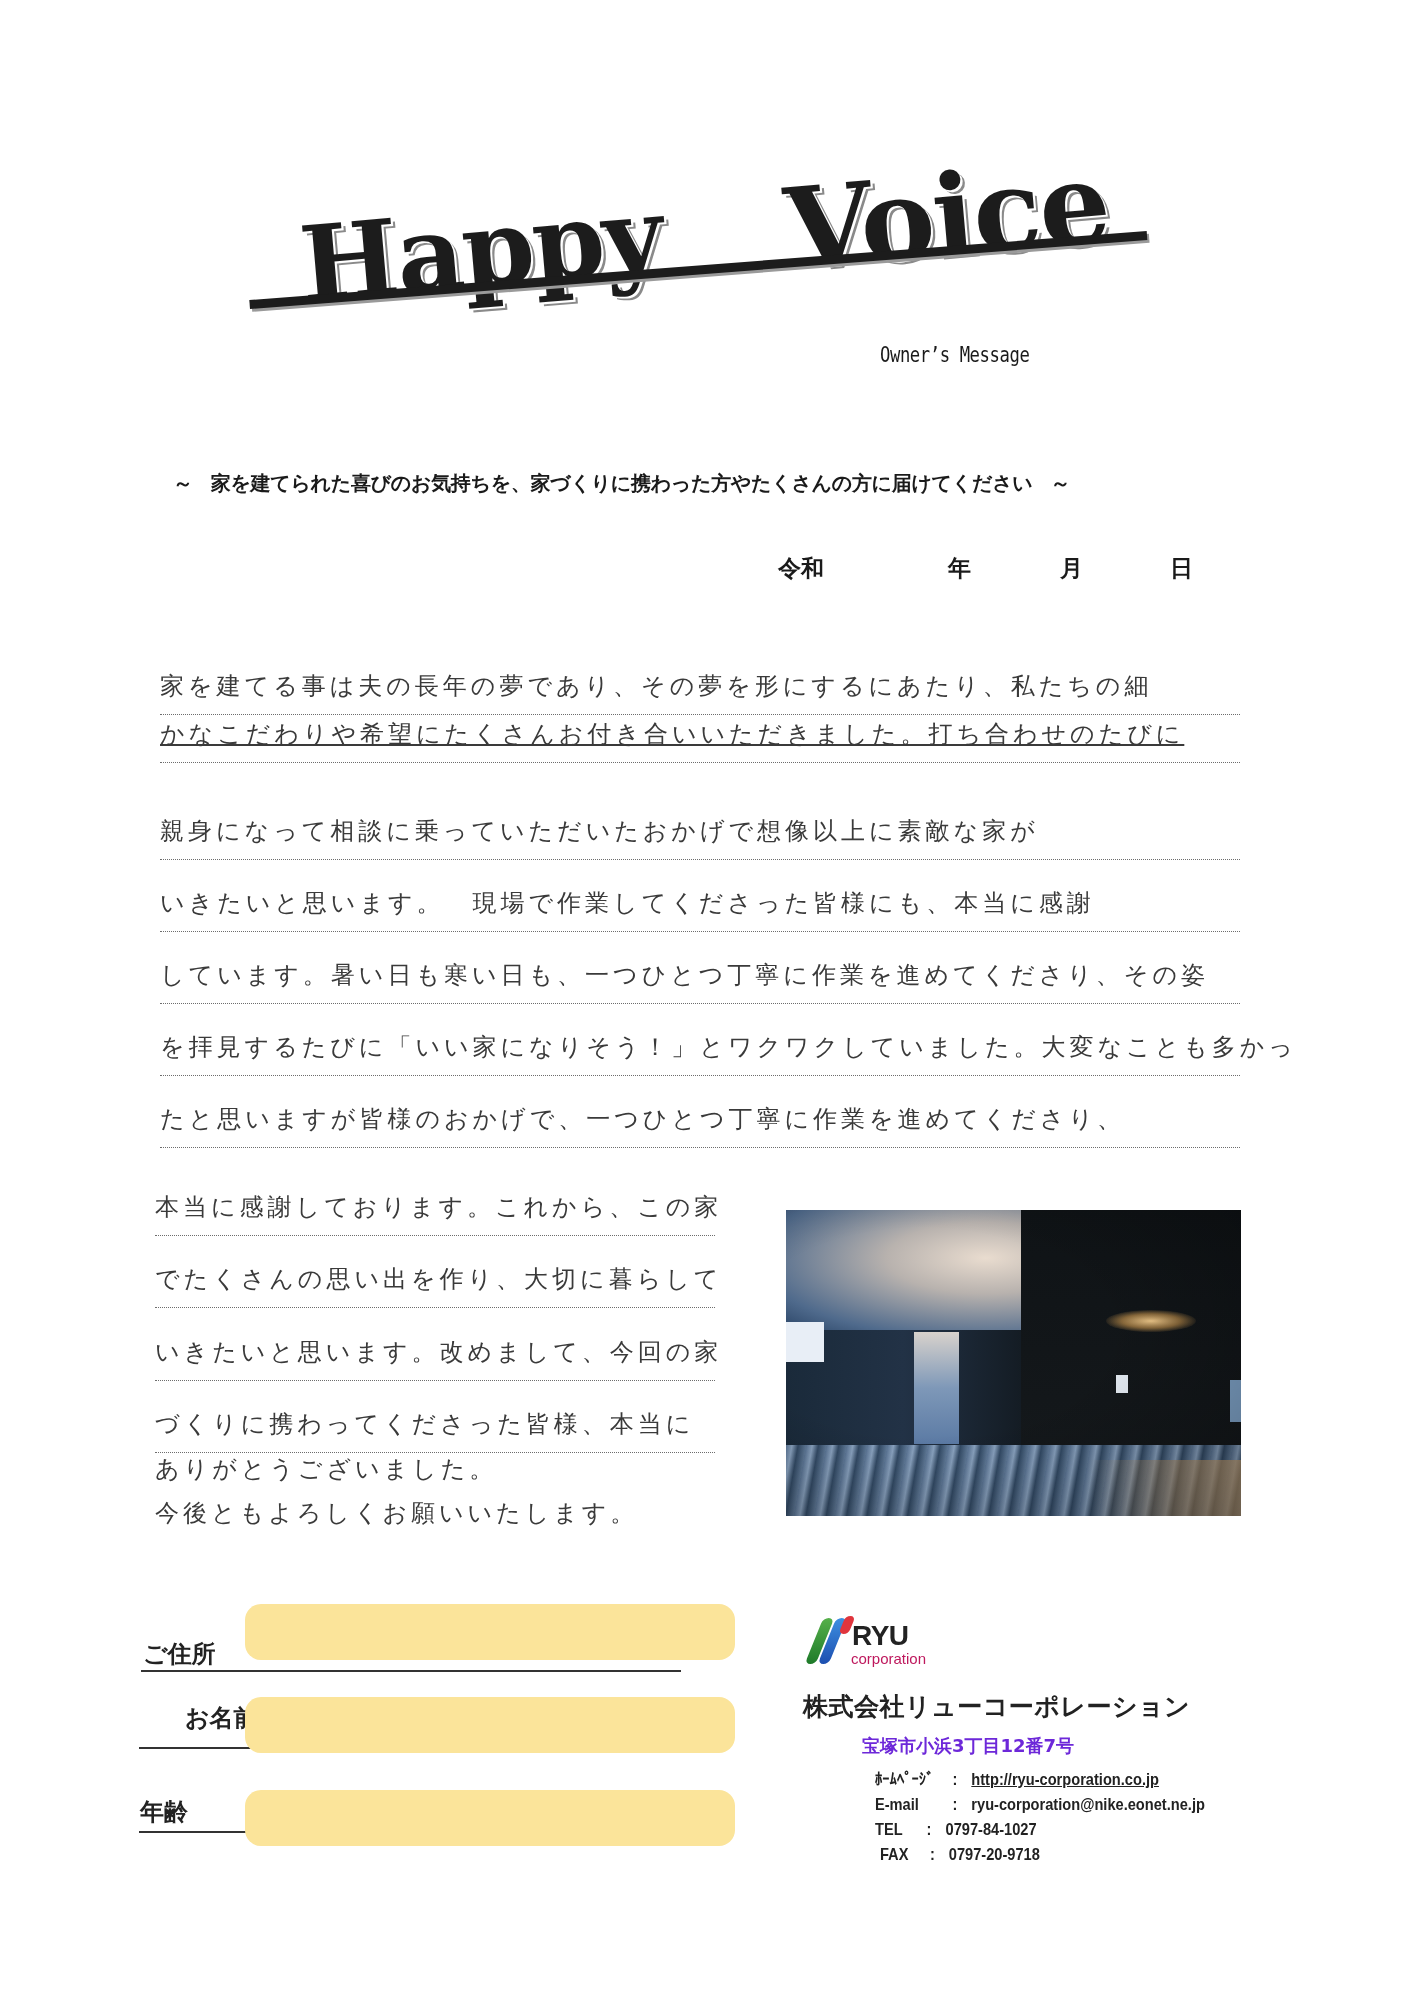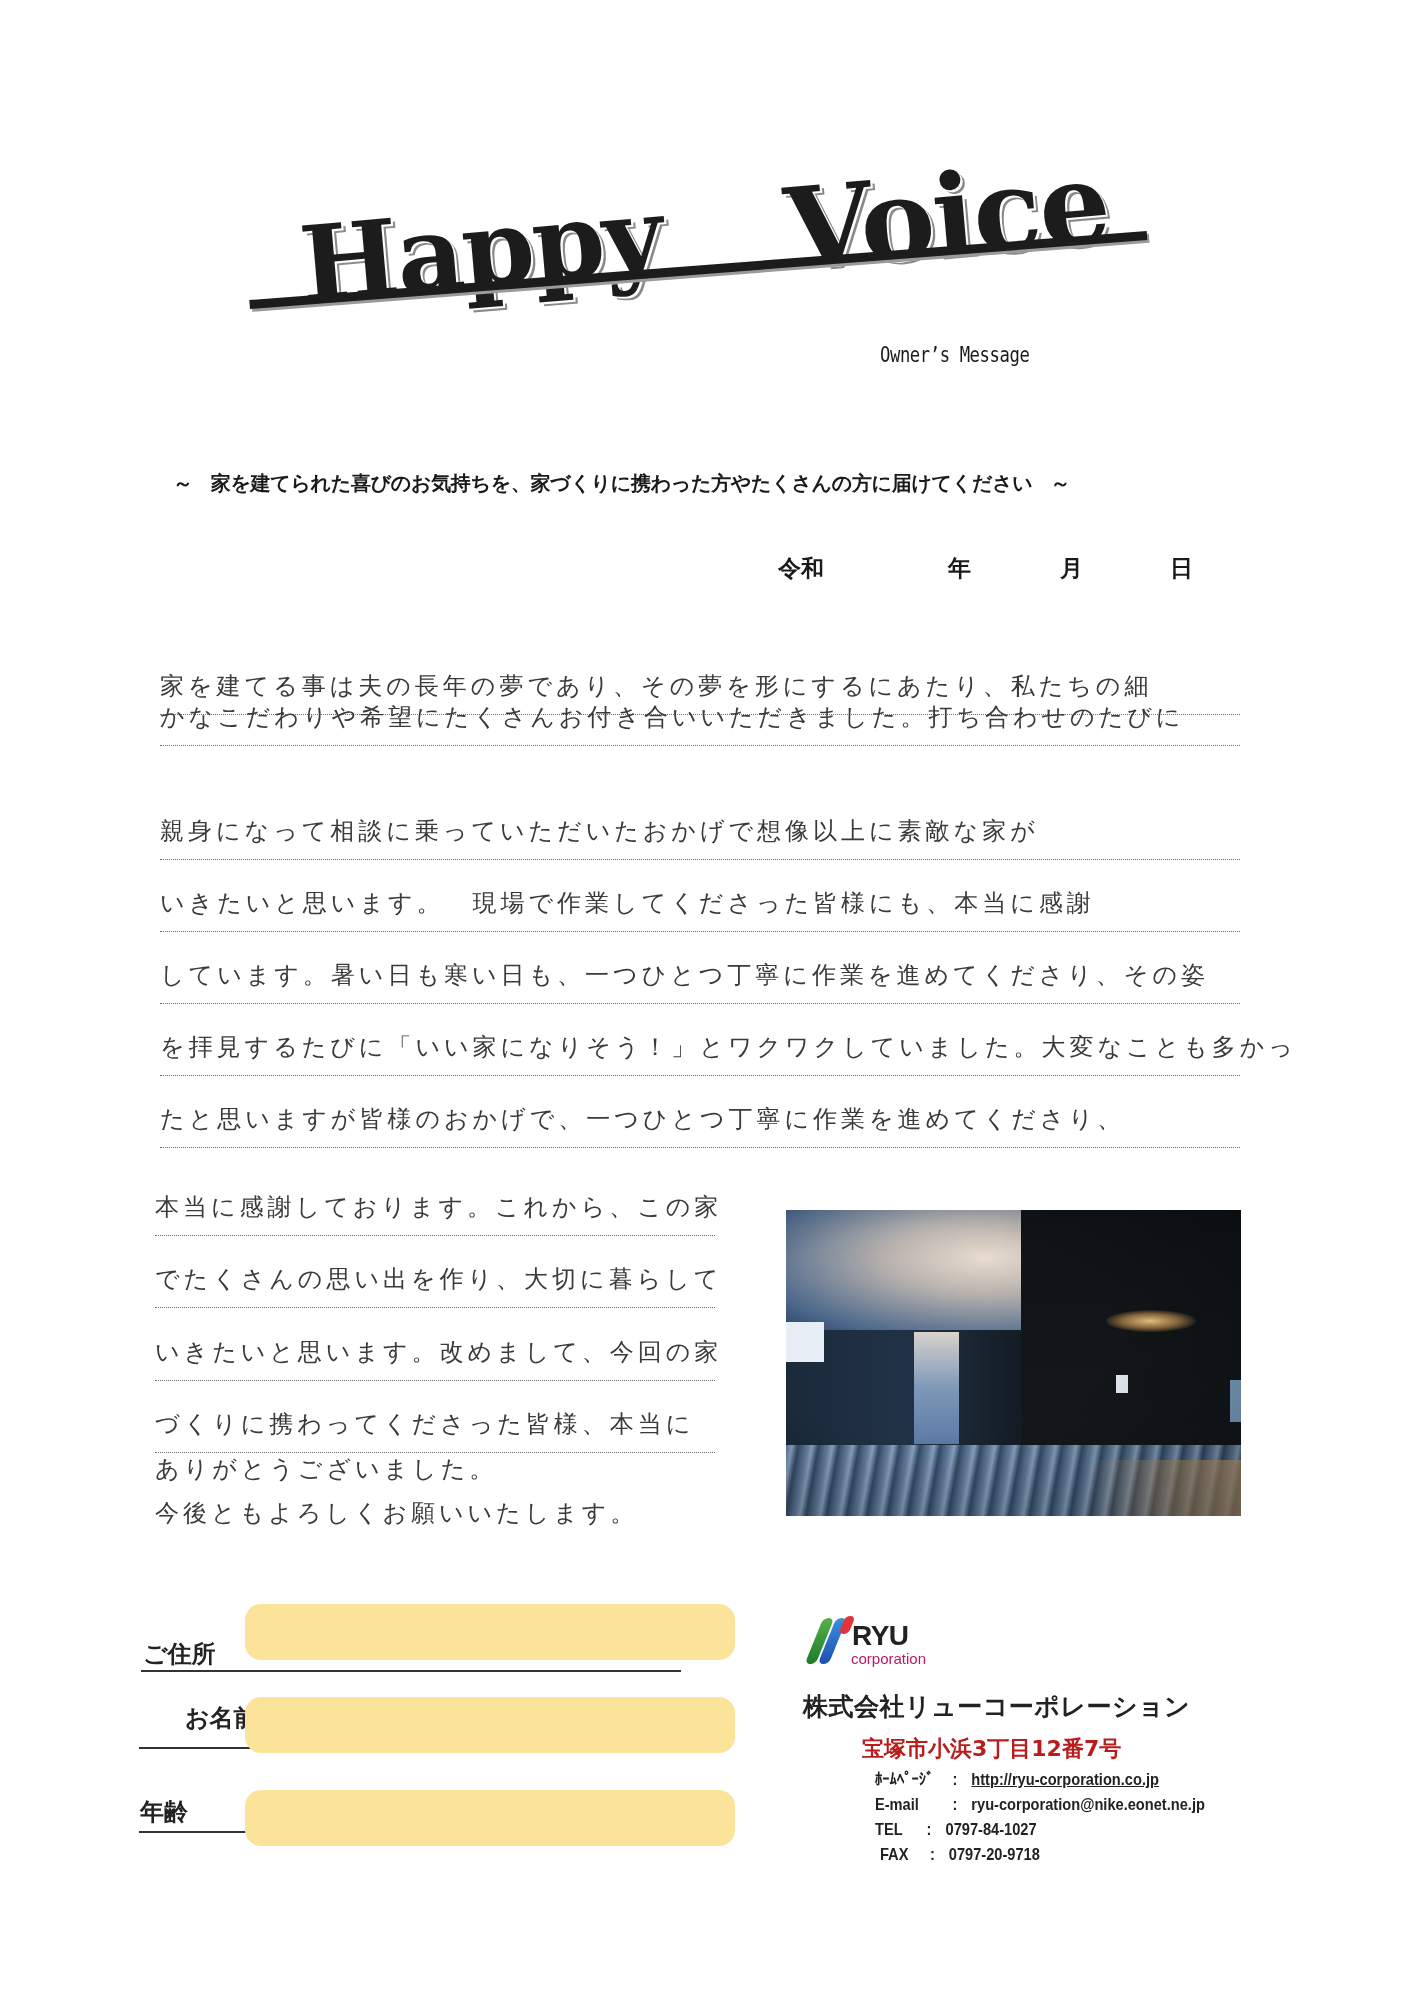--- a/index.html
+++ b/index.html
@@ -67,21 +67,21 @@
   .logo { left: 800px; top: 1612px; width: 160px; height: 60px; }
   .logo .stripe { position: absolute; width: 11px; height: 46px; border-radius: 6px; transform: skewX(-22deg); }
   .logo .g { left: 14px; top: 6px; background: linear-gradient(180deg, #56b04a, #1e7a2a); }
   .logo .b { left: 27px; top: 6px; background: linear-gradient(180deg, #3d8fe0, #1d4fb0); }
   .logo .r { left: 42px; top: 4px; width: 10px; height: 18px; background: #e0353d; }
   .logo .ryu { position: absolute; left: 52px; top: 8px; font-family: "Liberation Sans", sans-serif;
                font-weight: bold; font-size: 28px; color: #222; letter-spacing: -0.5px; }
   .logo .corp { position: absolute; left: 51px; top: 38px; font-family: Liberation Sans, sans-serif;
                 font-size: 15px; color: #be185d; }
   .company-name { left: 803px; top: 1690px; font-size: 25px; font-weight: bold; color: #222; letter-spacing: 0.5px; }
-  .company-addr { left: 862px; top: 1734px; font-size: 22px; font-weight: bold; color: #b91c1c; }
+  .company-addr { left: 862px; top: 1734px; font-size: 18px; font-weight: bold; color: #6d28d9; }
   .contact { left: 875px; font-family: "Liberation Sans", sans-serif; font-size: 17px; font-weight: bold; color: #222;
              transform: scaleX(0.86); transform-origin: left; white-space: nowrap; }
   .contact .k { display: inline-block; width: 90px; }
   .contact .sep { display: inline-block; width: 22px; }
   .contact a { color: #222; text-decoration: underline; }
 </style>
 </head>
 <body>
 
 <div class="abs title-wrap">
@@ -94,21 +94,21 @@
 <div class="abs tagline">
   <span class="tilde">～</span><span>家を建てられた喜びのお気持ちを、家づくりに携わった方やたくさんの方に届けてください</span><span class="tilde">～</span>
 </div>
 
 <span class="abs date-row" style="left:778px;">令和</span>
 <span class="abs date-row" style="left:948px;">年</span>
 <span class="abs date-row" style="left:1060px;">月</span>
 <span class="abs date-row" style="left:1170px;">日</span>
 
 <div class="hw-line" style="left:160px; top:670px; width:1080px;">家を建てる事は夫の長年の夢であり、その夢を形にするにあたり、私たちの細</div>
-<div class="hw-line" style="left:160px; top:701px; width:1080px;">かなこだわりや希望にたくさんお付き合いいただきました。打ち合わせのたびに</div>
+<div class="hw-line" style="left:160px; top:718px; width:1080px;text-decoration:underline;">かなこだわりや希望にたくさんお付き合いいただきました。打ち合わせのたびに</div>
 <div class="hw-line" style="left:160px; top:815px; width:1080px;">親身になって相談に乗っていただいたおかげで想像以上に素敵な家が</div>
 <div class="hw-line" style="left:160px; top:887px; width:1080px;">いきたいと思います。　現場で作業してくださった皆様にも、本当に感謝</div>
 <div class="hw-line" style="left:160px; top:959px; width:1080px;">しています。暑い日も寒い日も、一つひとつ丁寧に作業を進めてくださり、その姿</div>
 <div class="hw-line" style="left:160px; top:1031px; width:1080px;">を拝見するたびに「いい家になりそう！」とワクワクしていました。大変なことも多かっ</div>
 <div class="hw-line" style="left:160px; top:1103px; width:1080px;">たと思いますが皆様のおかげで、一つひとつ丁寧に作業を進めてくださり、</div>
 
 <div class="hw-line" style="left:155px; top:1191px; width:560px;">本当に感謝しております。これから、この家</div>
 <div class="hw-line" style="left:155px; top:1263px; width:560px;">でたくさんの思い出を作り、大切に暮らして</div>
 <div class="hw-line" style="left:155px; top:1336px; width:560px;">いきたいと思います。改めまして、今回の家</div>
 <div class="hw-line" style="left:155px; top:1408px; width:560px;">づくりに携わってくださった皆様、本当に</div>

